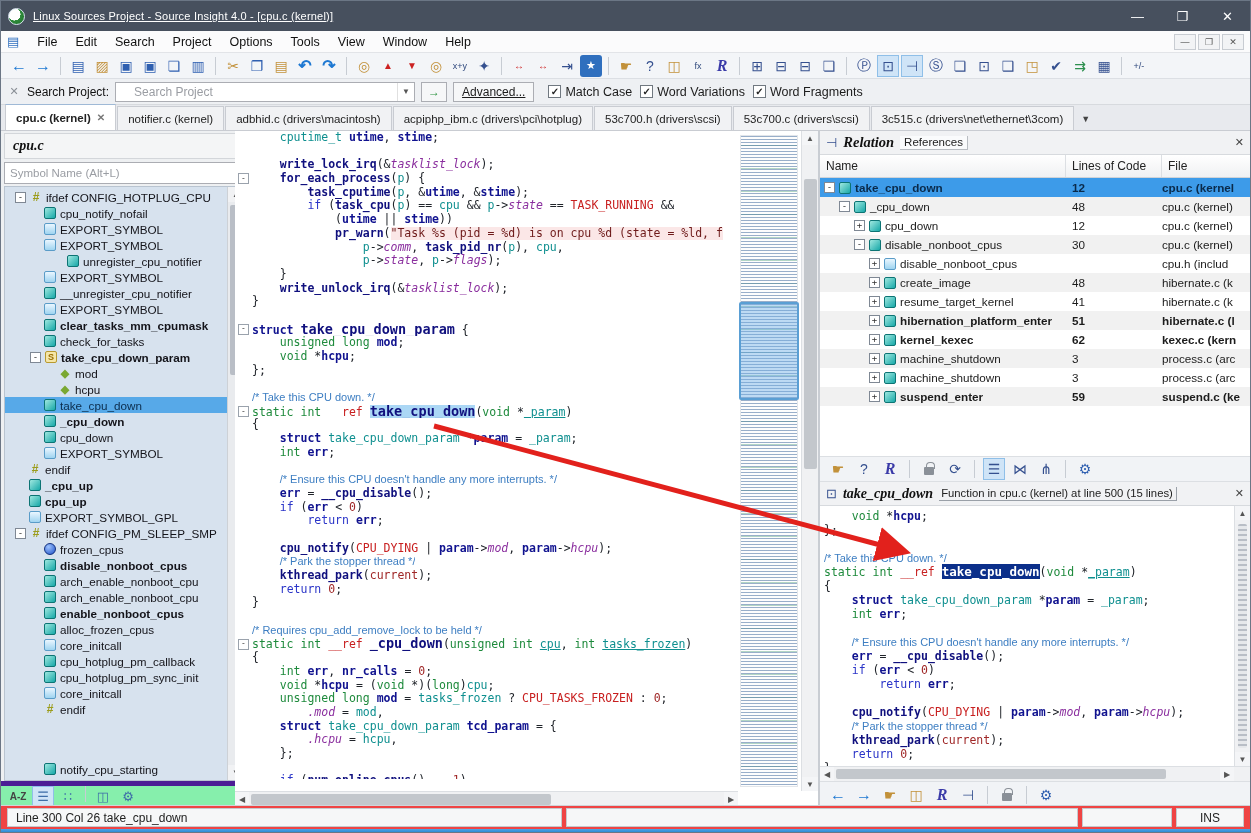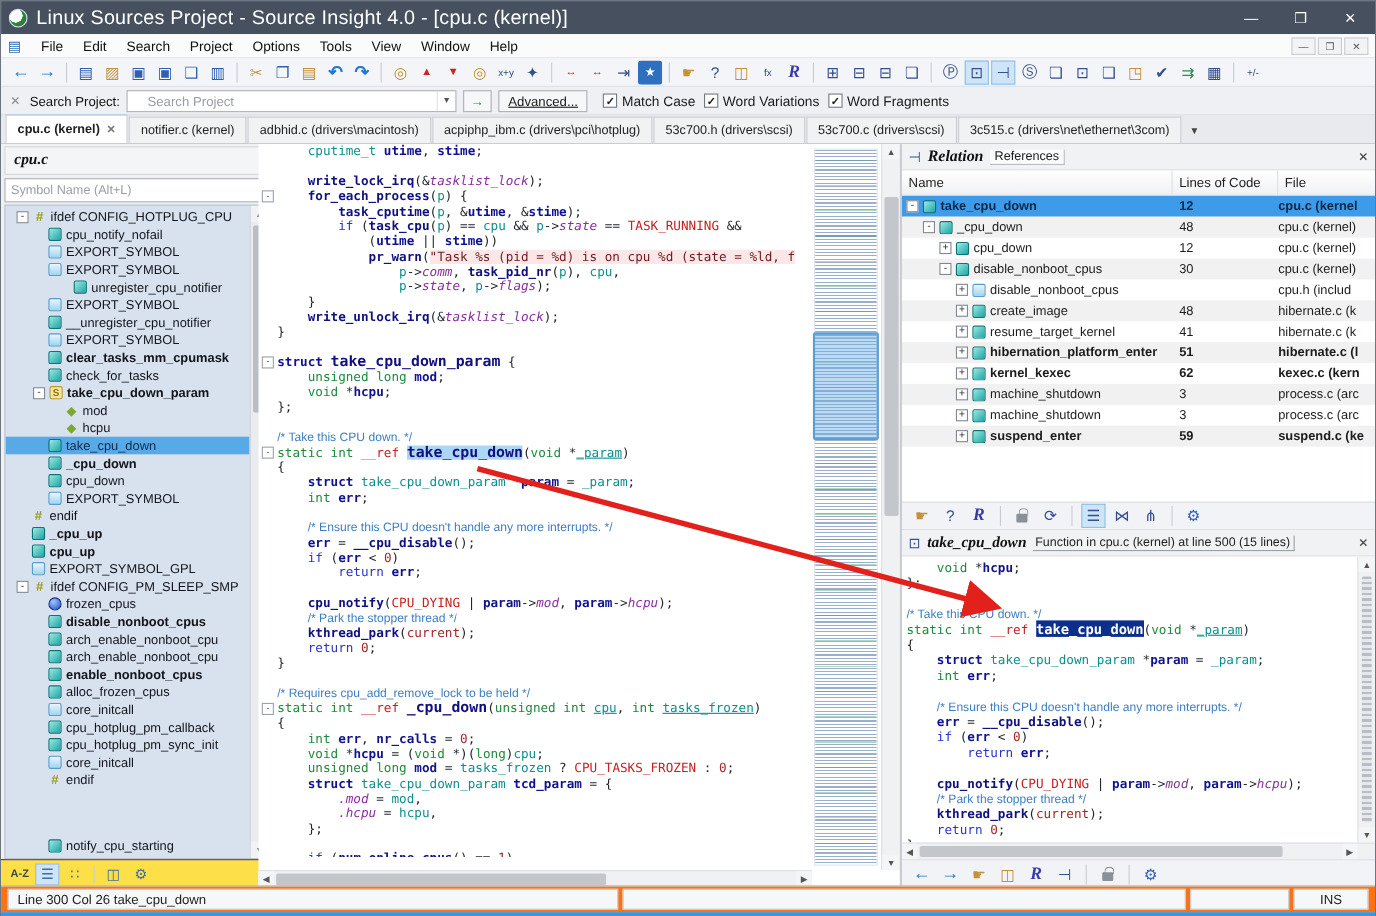--- a/index.html
+++ b/index.html
@@ -3,21 +3,21 @@
 <meta charset="utf-8">
 <style>
   * { margin:0; padding:0; box-sizing:border-box; }
   html,body { width:1251px; height:833px; overflow:hidden; background:#9aa4b0; }
   body { font-family:"Liberation Sans",sans-serif; font-size:12px; color:#1c1c1c; }
   .app { position:absolute; inset:0; width:1251px; height:833px; background:#f0f0f0; border:1px solid #6b7685; }
 
   
   .titlebar { position:absolute; left:0; top:0; right:0; height:30px; background:#47505e; display:flex; align-items:center; color:#fff; }
   .app-icon { width:17px; height:17px; margin:0 8px 0 7px; border-radius:50%; background:radial-gradient(circle at 35% 35%, #ffffff 45%, #2e8b3a 46%, #1d6e2a 100%); border:1px solid #d8e4ee; }
-  .title-text { font-size:18px; letter-spacing:.2px; }
+  .title-text { font-size:11px; letter-spacing:.2px;text-decoration:underline; }
   .win-btns { margin-left:auto; display:flex; height:100%; }
   .win-btn { width:45px; height:100%; display:flex; align-items:center; justify-content:center; font-size:13px; color:#fff; }
 
   
   .menubar { position:absolute; left:0; top:30px; right:0; height:22px; background:#fbfbfc; border-bottom:1px solid #e2e4e8; display:flex; align-items:center; }
   .sysmenu-icon { color:#2f6fbe; font-size:13px; margin:0 9px 0 6px; }
   .menu-item { padding:2px 9px; font-size:12.5px; color:#111; }
   .mdi-btns { margin-left:auto; display:flex; gap:2px; margin-right:6px; }
   .mdi-btn { width:22px; height:16px; border:1px solid #c8ccd2; background:#f2f3f5; display:flex; align-items:center; justify-content:center; font-size:9px; color:#555; }
 
@@ -76,21 +76,21 @@
   .ic-func { background:linear-gradient(135deg,#9fe8e0,#17a8a8); border:1px solid #0c7474; color:#074; }
   .ic-macro { background:linear-gradient(180deg,#eaf6ff,#9fd4f0); border:1px solid #5a9cc8; }
   .ic-struct { background:#f5e6a8; border:1px solid #b89a30; color:#9a6f00; }
   .ic-member { background:none; border:none; color:#7aa832; font-size:11px; }
   .ic-var { background:radial-gradient(circle at 35% 30%, #9fc4ff, #1d50c8); border:1px solid #12307e; border-radius:50%; }
   .ic-mdef { background:#3fae4a; border:1px solid #1e7a28; color:#fff; }
   .ic-hash { background:none; border:none; color:#9c9c1a; font-size:12px; font-weight:bold; }
   .tree-scroll { position:absolute; right:0; top:0; width:16px; bottom:0; background:#e9ebee; border-left:1px solid #cdd1d6; }
   .ts-arrow { position:absolute; left:0; width:16px; height:15px; display:flex; align-items:center; justify-content:center; font-size:8px; color:#555; background:#f1f2f4; }
   .ts-thumb { position:absolute; left:2px; width:12px; background:#b9bec6; border-radius:2px; }
-  .sb-footer { height:26px; border-top:1px solid #4c1d95; display:flex; align-items:center; gap:3px; padding-left:6px; background:#fde047; }
+  .sb-footer { height:26px; border-top:5px solid #4c1d95; display:flex; align-items:flex-start; gap:3px; padding-left:6px; background:#86efac; }
 
   .ftr-btn { min-width:22px; height:20px; display:inline-flex; align-items:center; justify-content:center; font-size:13px; color:#3e6ea8; }
   .ftr-btn.txt { font-size:10px; font-weight:bold; color:#444; }
   .ftr-btn.act { background:#cfe4f7; border:1px solid #8fbfe8; }
   .ftr-sep { width:1px; height:16px; background:#c7ccd3; margin:0 3px; }
 
   
   .editor-wrap { position:absolute; left:234px; top:0; width:583px; height:100%; background:#fff; }
   .code-area { position:absolute; left:0; top:0; width:503px; bottom:28px; overflow:hidden; padding-top:0; }
   .cl { height:13.7px; display:flex; white-space:pre; }
@@ -150,21 +150,21 @@
   .pv-title { font:bold italic 14px "Liberation Serif",serif; color:#111; }
   .pv-desc { font-size:11.3px; color:#222; border-bottom:1px solid #9aa0a8; border-right:1px solid #9aa0a8; padding:0 3px 1px 2px; }
   .pv-code { position:relative; height:260px; background:#fff; overflow:hidden; padding-top:3px; }
   .pv-lines { position:absolute; left:4px; top:3px; right:18px; bottom:0; overflow:hidden; }
   .pl { height:14px; font:12px/14px "DejaVu Sans Mono",monospace; white-space:pre; }
   .pv-vscroll { position:absolute; right:0; top:0; width:16px; bottom:0; background:#f0f1f3; border-left:1px solid #dcdfe3; }
   .pv-marks { position:absolute; left:3px; right:3px; top:18px; bottom:18px; background:repeating-linear-gradient(to bottom,#b9bec6 0 2px, #e6e8eb 2px 5px); border-radius:2px; }
   .pv-hscroll { height:15px; background:#f0f1f3; border-top:1px solid #dcdfe3; position:relative; }
 
   
-  .statusbar { position:absolute; left:0; bottom:0; right:0; height:27px; background:#f97316; border-top:1px solid #d0d3d8; display:flex; align-items:center; gap:4px; padding:0 6px 3px 6px; }
+  .statusbar { position:absolute; left:0; bottom:0; right:0; height:27px; background:#ef4444; border-top:1px solid #d0d3d8; display:flex; align-items:center; gap:4px; padding:0 6px 3px 6px; }
   .statusbar:after { content:""; position:absolute; left:0; right:0; bottom:0; height:3px; background:linear-gradient(#4fa3e3,#2f8cd6); }
   .st-cell { height:19px; border:1px solid #c5c9ce; background:#f6f7f8; display:flex; align-items:center; padding:0 8px; font-size:12px; color:#222; }
   .st-pos { width:555px; }
   .st-fill { flex:1; }
   .st-mini { width:90px; }
   .st-ins { width:68px; justify-content:center; }
 
   .arrow-overlay { position:absolute; inset:0; pointer-events:none; z-index:60; }
 </style>
 </head>
@@ -524,22 +524,22 @@
           <div class="cl"><span class="foldcol"></span><span class="ct">    <span class="tk-f">kthread_park</span><span class="tk-p">(</span><span class="tk-n">current</span><span class="tk-p">);</span></span></div>
           <div class="cl"><span class="foldcol"></span><span class="ct">    <span class="tk-k">return</span><span class="tk-p"> </span><span class="tk-n">0</span><span class="tk-p">;</span></span></div>
           <div class="cl"><span class="foldcol"></span><span class="ct"><span class="tk-p">}</span></span></div>
           <div class="cl"><span class="foldcol"></span><span class="ct"></span></div>
           <div class="cl"><span class="foldcol"></span><span class="ct"><span class="tk-c">/* Requires cpu_add_remove_lock to be held */</span></span></div>
           <div class="cl"><span class="foldcol"><span class="foldbox">-</span></span><span class="ct"><span class="tk-g">static int </span><span class="tk-r">__ref</span><span class="tk-p"> </span><span class="tk-def">_cpu_down</span><span class="tk-p">(</span><span class="tk-g">unsigned int</span><span class="tk-p"> </span><span class="tk-u">cpu</span><span class="tk-p">, </span><span class="tk-g">int</span><span class="tk-p"> </span><span class="tk-u">tasks_frozen</span><span class="tk-p">)</span></span></div>
           <div class="cl"><span class="foldcol"></span><span class="ct"><span class="tk-p">{</span></span></div>
           <div class="cl"><span class="foldcol"></span><span class="ct">    <span class="tk-g">int</span><span class="tk-p"> </span><span class="tk-b">err</span><span class="tk-p">, </span><span class="tk-b">nr_calls</span><span class="tk-p"> = </span><span class="tk-n">0</span><span class="tk-p">;</span></span></div>
           <div class="cl"><span class="foldcol"></span><span class="ct">    <span class="tk-g">void</span><span class="tk-p"> *</span><span class="tk-b">hcpu</span><span class="tk-p"> = (</span><span class="tk-g">void</span><span class="tk-p"> *)(</span><span class="tk-g">long</span><span class="tk-p">)</span><span class="tk-t">cpu</span><span class="tk-p">;</span></span></div>
           <div class="cl"><span class="foldcol"></span><span class="ct">    <span class="tk-g">unsigned long</span><span class="tk-p"> </span><span class="tk-b">mod</span><span class="tk-p"> = </span><span class="tk-t">tasks_frozen</span><span class="tk-p"> ? </span><span class="tk-r">CPU_TASKS_FROZEN</span><span class="tk-p"> : </span><span class="tk-n">0</span><span class="tk-p">;</span></span></div>
+          <div class="cl"><span class="foldcol"></span><span class="ct">        <span class="tk-m">.mod</span><span class="tk-p"> = </span><span class="tk-t">mod</span><span class="tk-p">,</span></span></div>
           <div class="cl"><span class="foldcol"></span><span class="ct">    <span class="tk-b">struct</span><span class="tk-p"> </span><span class="tk-t">take_cpu_down_param</span><span class="tk-p"> </span><span class="tk-b">tcd_param</span><span class="tk-p"> = {</span></span></div>
-          <div class="cl"><span class="foldcol"></span><span class="ct">        <span class="tk-m">.mod</span><span class="tk-p"> = </span><span class="tk-t">mod</span><span class="tk-p">,</span></span></div>
           <div class="cl"><span class="foldcol"></span><span class="ct">        <span class="tk-m">.hcpu</span><span class="tk-p"> = </span><span class="tk-t">hcpu</span><span class="tk-p">,</span></span></div>
           <div class="cl"><span class="foldcol"></span><span class="ct">    <span class="tk-p">};</span></span></div>
           <div class="cl"><span class="foldcol"></span><span class="ct"></span></div>
           <div class="cl"><span class="foldcol"></span><span class="ct">    <span class="tk-k">if</span><span class="tk-p"> (</span><span class="tk-f">num_online_cpus</span><span class="tk-p">() == </span><span class="tk-n">1</span><span class="tk-p">)</span></span></div>
         </div>
       <div class="minimap">
         <div class="minimap-view"></div>
       </div>
       <div class="ed-vscroll">
         <span class="sc-arrow" style="top:0;left:0;right:0;height:14px;">▲</span>

